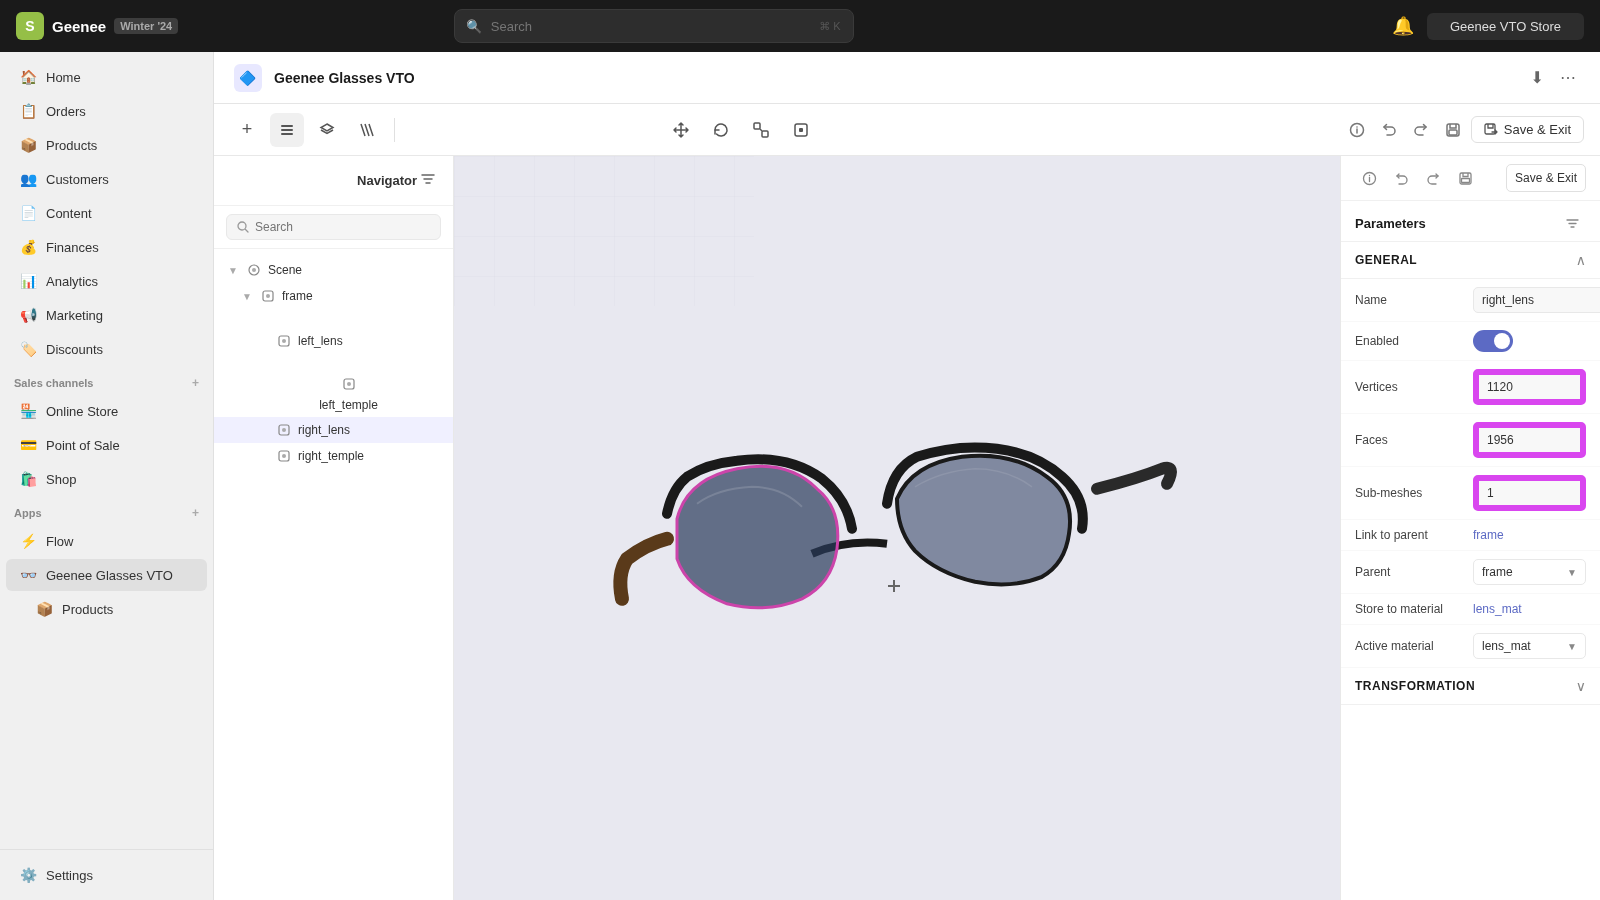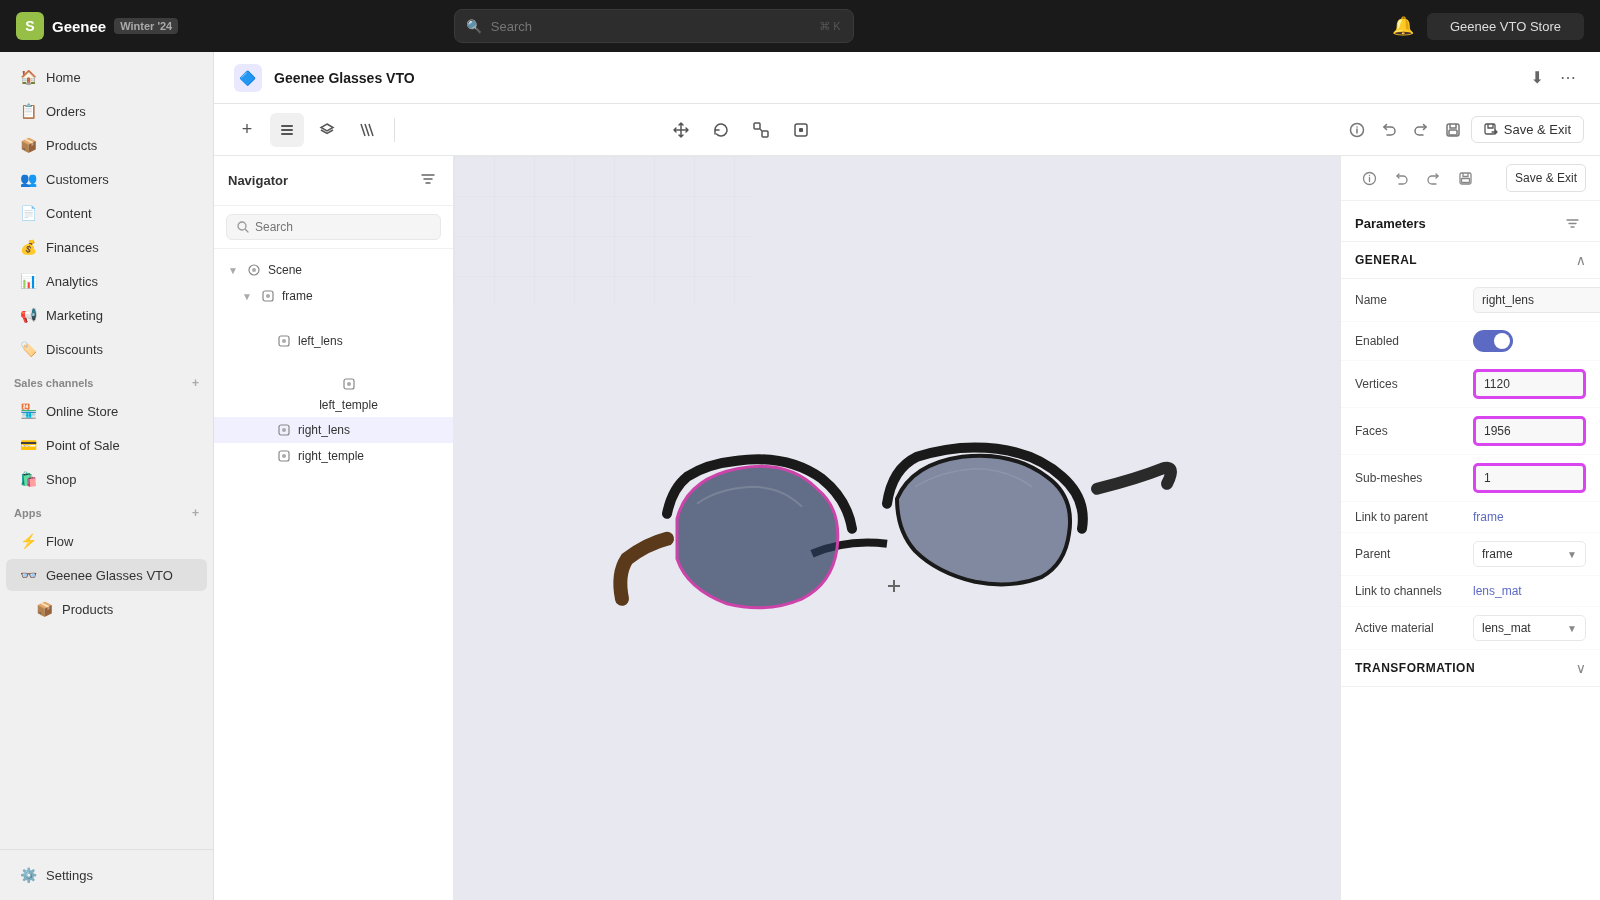--- a/index.html
+++ b/index.html
@@ -44,21 +44,21 @@
     
     .toolbar { background: white; border-bottom: 1px solid #e8e8e8; height: 52px; display: flex; align-items: center; padding: 0 16px; gap: 6px; position: absolute; top: 52px; left: 214px; right: 0; z-index: 10; }
     .editor-wrapper { display: flex; flex: 1; position: relative; flex-direction: column; }
     .toolbar-sep { width: 1px; height: 24px; background: #e0e0e0; margin: 0 4px; }
     .tool-btn { width: 34px; height: 34px; border: none; background: none; cursor: pointer; border-radius: 6px; display: flex; align-items: center; justify-content: center; color: #555; font-size: 16px; }
     .tool-btn.active { background: #f0f0f0; }
     .toolbar-center { margin: 0 auto; display: flex; gap: 6px; }
 
     
     .navigator-panel { width: 240px; background: white; border-right: 1px solid #e8e8e8; display: flex; flex-direction: column; overflow: hidden; flex-shrink: 0; }
-    .panel-header { padding: 12px 14px; display: flex; align-items: center; justify-content: space-between; border-bottom: 1px solid #f0f0f0; }
+    .panel-header { padding: 12px 14px; display: flex; align-items: center; justify-content: flex-end; border-bottom: 1px solid #f0f0f0; }
     .panel-title { font-size: 13px; font-weight: 600; color: #333; }
     .panel-search { padding: 8px 12px; border-bottom: 1px solid #f0f0f0; }
     .panel-search-inner { display: flex; align-items: center; gap: 6px; background: #f5f5f5; border: 1px solid #e8e8e8; border-radius: 6px; padding: 5px 10px; }
     .panel-search-inner input { background: none; border: none; outline: none; font-size: 12px; color: #333; flex: 1; }
     .tree-items { overflow-y: auto; flex: 1; padding: 8px 0; }
     .tree-item { display: flex; align-items: center; gap: 6px; padding: 5px 14px; cursor: pointer; font-size: 12px; color: #333; }
     .tree-item.selected { background: #f0f0ff; }
     .tree-item .node-icon { width: 16px; height: 16px; display: flex; align-items: center; justify-content: center; font-size: 11px; color: #888; flex-shrink: 0; }
     .tree-item .node-label { flex: 1; }
     .tree-caret { font-size: 10px; color: #aaa; width: 12px; flex-shrink: 0; }
@@ -67,21 +67,21 @@
     .viewport { flex: 1; background: #e8e8f0; position: relative; overflow: hidden; }
 
     
     .params-panel { width: 260px; background: white; border-left: 1px solid #e8e8e8; display: flex; flex-direction: column; overflow-y: auto; flex-shrink: 0; }
     .params-toolbar { padding: 8px 14px; border-bottom: 1px solid #f0f0f0; display: flex; align-items: center; justify-content: space-between; }
     .section-header { padding: 10px 14px; background: white; display: flex; align-items: center; justify-content: space-between; border-bottom: 1px solid #f0f0f0; }
     .section-title { font-size: 12px; font-weight: 700; color: #1a1a1a; letter-spacing: 0.5px; }
     .section-toggle { color: #888; font-size: 14px; cursor: pointer; }
     .param-row { display: flex; align-items: center; padding: 8px 14px; border-bottom: 1px solid #f8f8f8; gap: 8px; }
     .param-label { font-size: 12px; color: #444; width: 110px; flex-shrink: 0; }
-    .param-value { flex: 1; font-size: 12px; color: #333; background: #f8f8f8; border: 3px solid #d946ef; border-radius: 5px; padding: 5px 8px; }
+    .param-value { flex: 1; font-size: 12px; color: #333; background: #f8f8f8; border: 6px solid #d946ef; border-radius: 5px; padding: 5px 8px; }
     .param-value.link { color: #5c6ac4; background: none; border: none; padding: 0; cursor: pointer; font-weight: 500; }
     .toggle-on { width: 40px; height: 22px; background: #5c6ac4; border-radius: 11px; position: relative; cursor: pointer; }
     .toggle-on::after { content: ''; position: absolute; right: 3px; top: 3px; width: 16px; height: 16px; background: white; border-radius: 50%; }
     .param-select { flex: 1; font-size: 12px; color: #333; background: white; border: 1px solid #e8e8e8; border-radius: 5px; padding: 5px 8px; display: flex; align-items: center; justify-content: space-between; cursor: pointer; }
     .show-more { padding: 8px 14px; color: #5c6ac4; font-size: 12px; cursor: pointer; font-weight: 500; }
     .section-collapsed { padding: 10px 14px; background: white; display: flex; align-items: center; justify-content: space-between; border-bottom: 1px solid #f0f0f0; cursor: pointer; }
 
     
     .glasses-container { position: absolute; left: 50%; top: 50%; transform: translate(-50%, -40%); }
 
@@ -512,21 +512,21 @@
 
           <div class="param-row">
             <span class="param-label">Parent</span>
             <div class="param-select">
               <span>frame</span>
               <span style="font-size:10px; color:#888;">▼</span>
             </div>
           </div>
 
           <div class="param-row">
-            <span class="param-label">Link to channels</span>
+            <span class="param-label">Store to material</span>
             <span class="param-value link">lens_mat</span>
           </div>
 
           <div class="param-row">
             <span class="param-label">Active material</span>
             <div class="param-select">
               <span>lens_mat</span>
               <span style="font-size:10px; color:#888;">▼</span>
             </div>
           </div>

